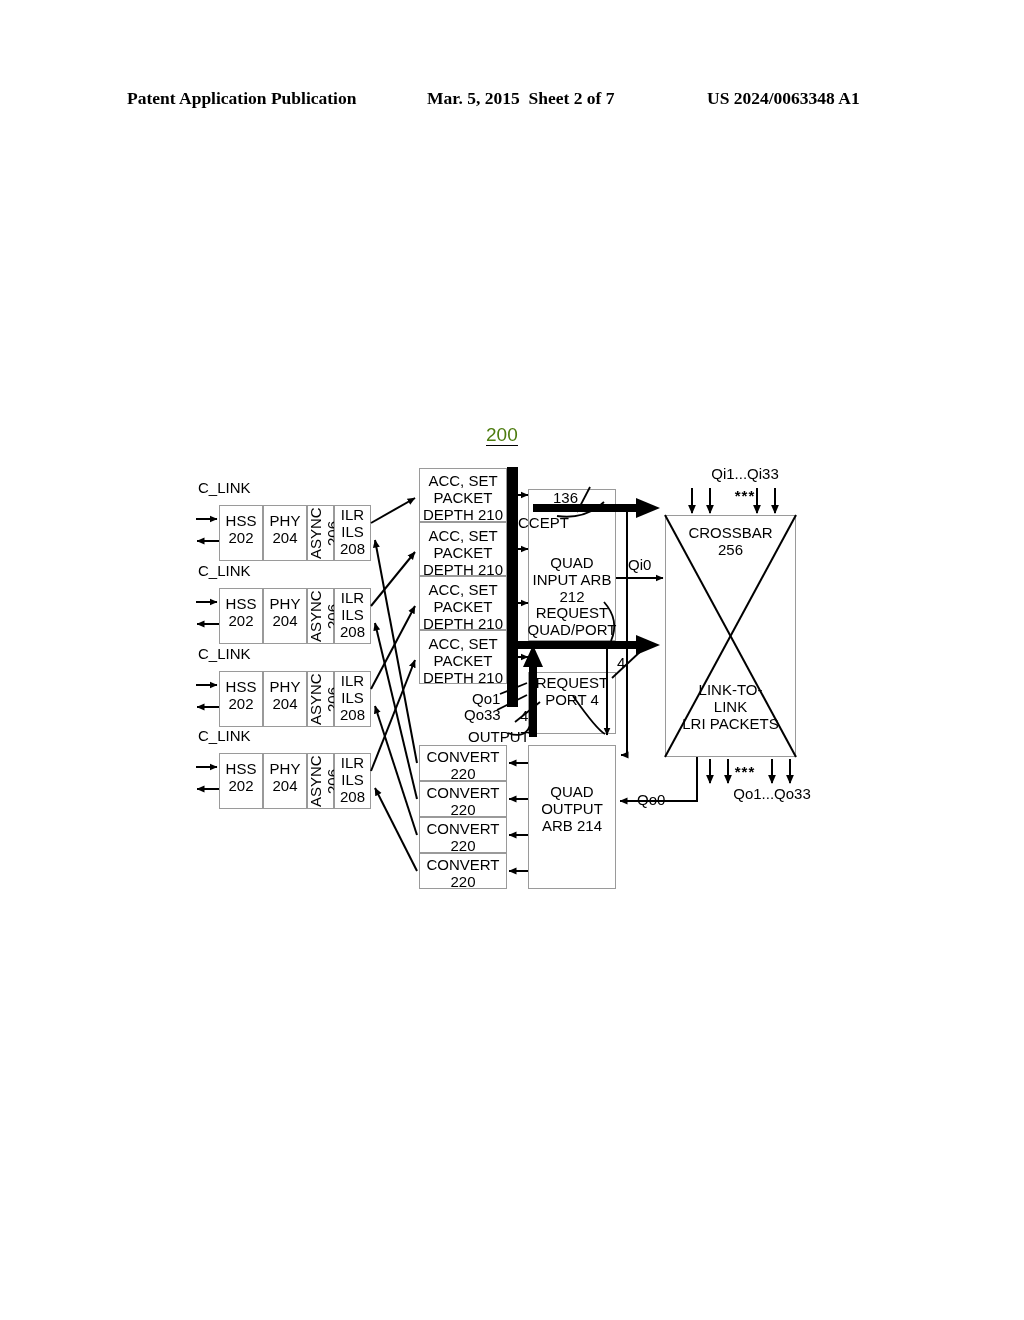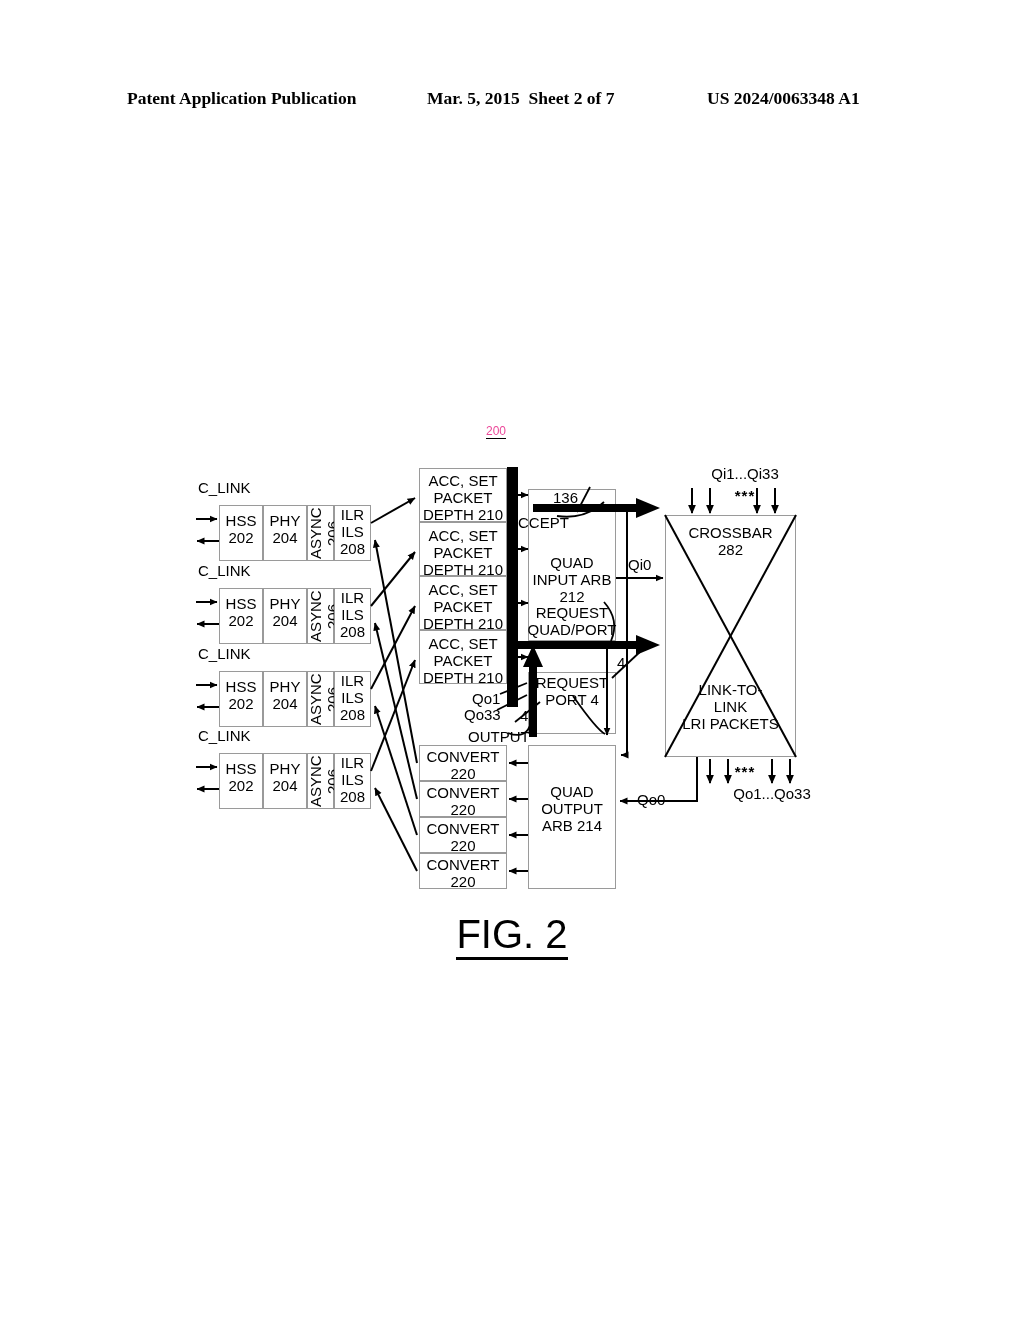--- a/index.html
+++ b/index.html
@@ -49,21 +49,21 @@
 
   
   .fig {
     position:absolute; left:0; width:1024px; text-align:center;
     font-family:"Liberation Sans", sans-serif;
     font-size:40px; color:#000;
   }
   .fig span { border-bottom:3px solid #000; padding-bottom:1px; }
   .ref200 {
     position:absolute; font-family:"Liberation Sans", sans-serif;
-    font-size:12px; color:#ec4899;
+    font-size:19px; color:#4d7c0f;
   }
   .ref200 span { border-bottom:1.8px solid #000; }
 </style>
 </head>
 <body>
 
 <div id="page">
 
   <div class="hdr">
     <div class="h1">Patent Application Publication</div>
@@ -198,30 +198,27 @@
 OUTPUT
 ARB 214</div>
 
   <div class="t tl" style="left:628px; top:556px;">Qi0</div>
   <div class="t tl" style="left:637px; top:791px;">Qo0</div>
 
   <div class="t" style="left:650px; top:465px; width:190px;">Qi1...Qi33</div>
   <div class="t" style="left:700px; top:487px; width:90px; font-weight:bold; letter-spacing:1px;">***</div>
   <div class="box" style="left:665px; top:515px; width:131px; height:242px;"></div>
   <div class="t" style="left:665px; top:524px; width:131px;">CROSSBAR
-282</div>
+256</div>
   <div class="t" style="left:660px; top:681px; width:141px;">LINK-TO-
 LINK
 LRI PACKETS</div>
   <div class="t" style="left:700px; top:763px; width:90px; font-weight:bold; letter-spacing:1px;">***</div>
   <div class="t" style="left:677px; top:785px; width:190px;">Qo1...Qo33</div>
 
-  <div class="fig" style="top:912px;">
-    <span>FIG. 2</span>
-  </div>
 
   <svg class="lines" viewBox="0 0 1024 1320">
     <defs>
       <marker id="ah" markerWidth="9" markerHeight="9" refX="8" refY="4.5" orient="auto" markerUnits="userSpaceOnUse">
         <path d="M0,0.6 L9,4.5 L0,8.4 z" fill="#000"></path>
       </marker>
       <marker id="ahb" markerWidth="17" markerHeight="16" refX="16" refY="8" orient="auto" markerUnits="userSpaceOnUse">
         <path d="M0,0 L17,8 L0,16 z" fill="#000"></path>
       </marker>
       <marker id="ahs" markerWidth="8" markerHeight="8" refX="7.5" refY="4" orient="auto" markerUnits="userSpaceOnUse">

